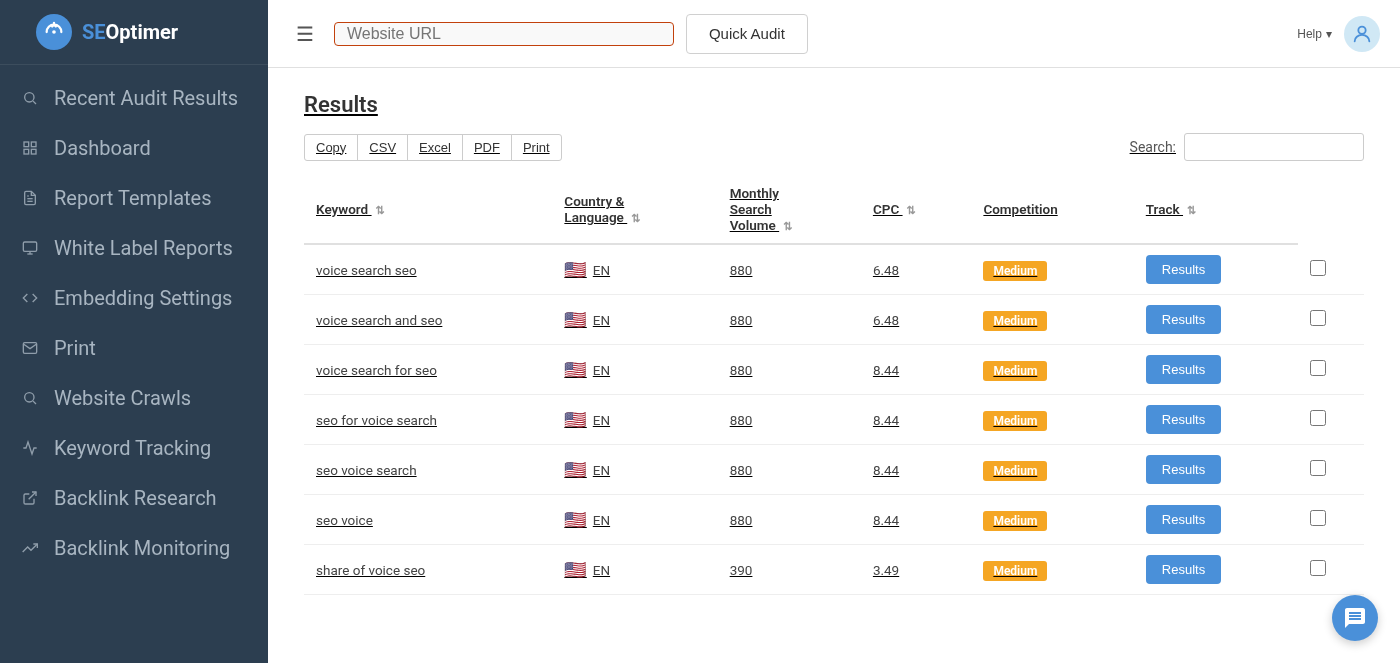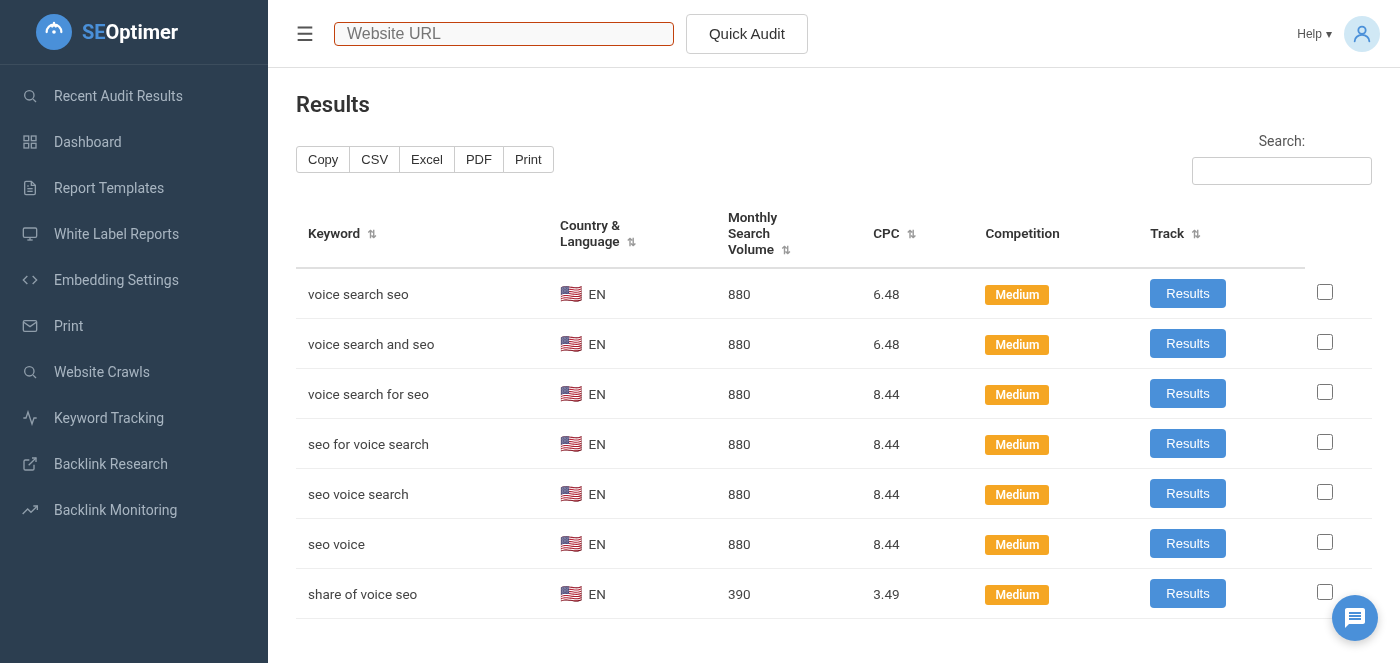--- a/index.html
+++ b/index.html
@@ -37,21 +37,21 @@
     }
     .logo-text span { color: #4a90d9; }
     .sidebar-nav { flex: 1; padding: 8px 0; }
     .nav-item {
       display: flex;
       align-items: center;
       padding: 13px 20px;
       cursor: pointer;
       color: #a8b5c1;
       transition: background 0.15s;
-      font-size: 14px;
+      font-size: 20px;
     }
     .nav-item.active { background: rgba(255,255,255,0.1); color: #fff; font-weight: 600; }
     .nav-icon {
       width: 20px; height: 20px; margin-right: 14px;
       display: flex; align-items: center; justify-content: center;
       flex-shrink: 0; opacity: 0.8;
     }
     .nav-item.active .nav-icon { opacity: 1; }
 
     
@@ -107,21 +107,22 @@
       border-radius: 50%;
       display: flex; align-items: center; justify-content: center;
       color: #4a90d9; font-size: 18px;
     }
 
     
     .content {
       flex: 1;
       overflow-y: auto;
       background: white;
-      padding: 24px 28px;
+      padding: 24px 36px;
+      text-decoration: underline;
     }
     .page-title {
       font-size: 22px;
       font-weight: 600;
       color: #333;
       margin-bottom: 16px;
     }
 
     
     .table-controls {
@@ -139,21 +140,20 @@
       color: #333;
       margin-right: -1px;
     }
     .export-btn:first-child { border-radius: 3px 0 0 3px; }
     .export-btn:last-child { border-radius: 0 3px 3px 0; margin-right: 0; }
     .search-area {
       margin-left: auto;
       display: flex;
       align-items: center;
       gap: 8px;
-      flex-direction: column;
     }
     .search-label { color: #555; font-size: 14px; }
     .search-input {
       border: 1px solid #ccc;
       border-radius: 3px;
       padding: 5px 10px;
       font-size: 14px;
       width: 180px;
     }
 

